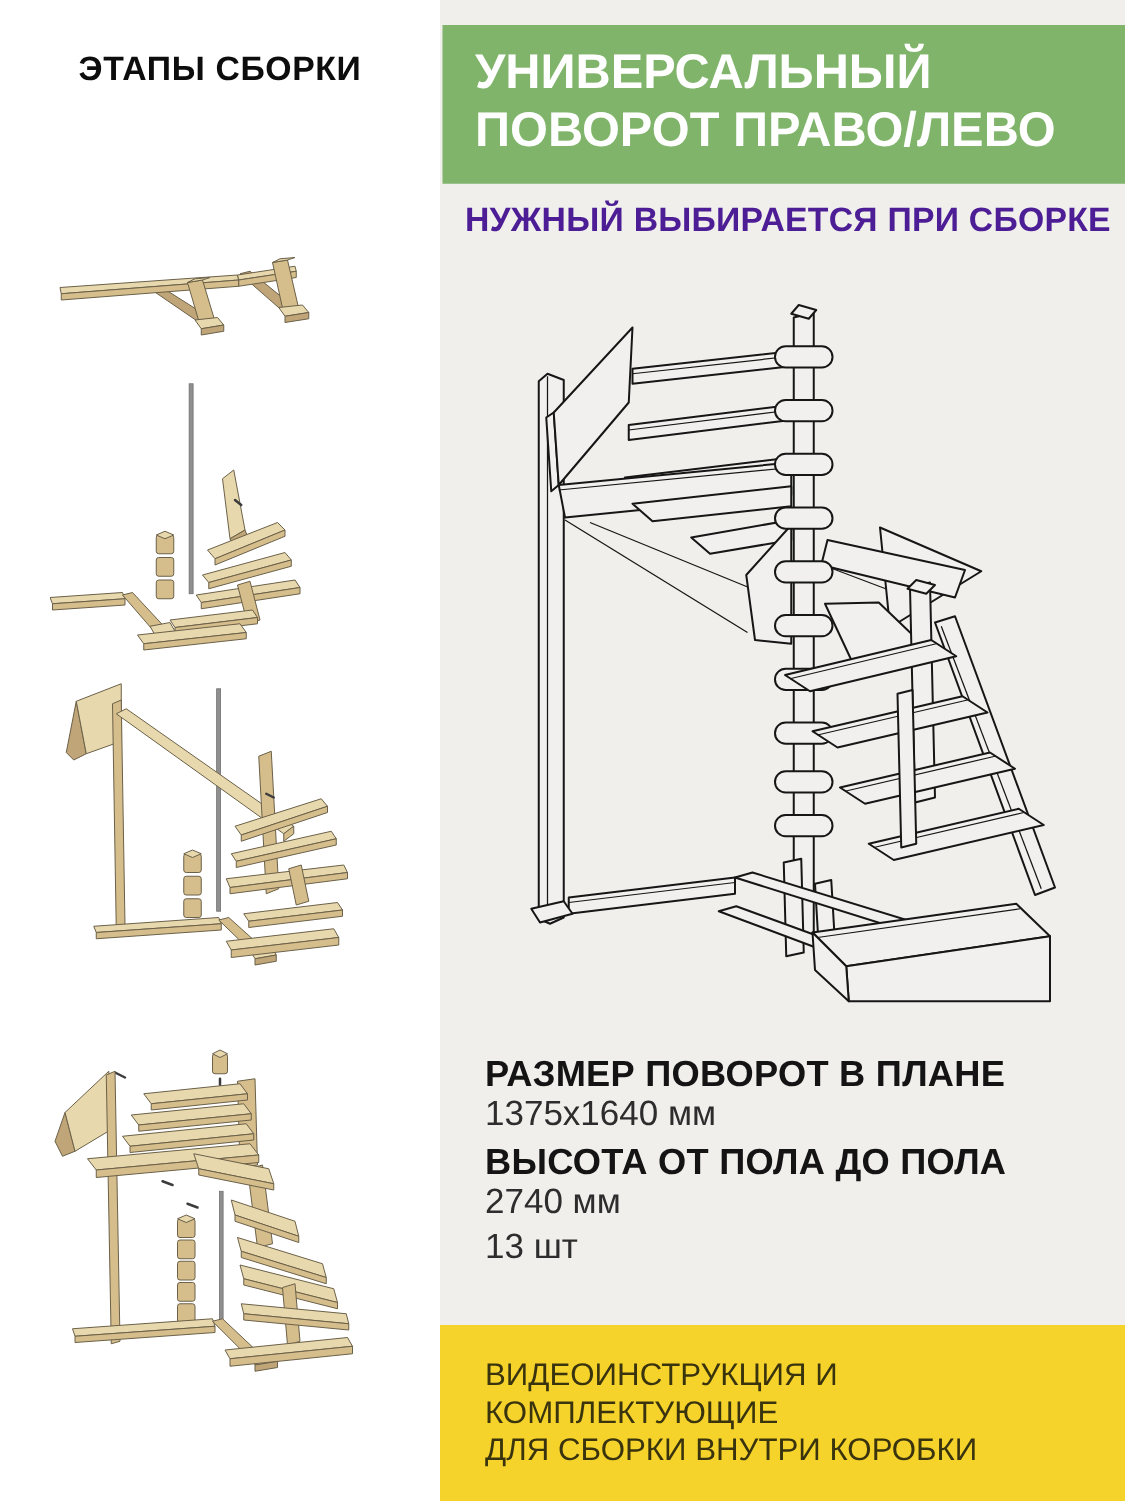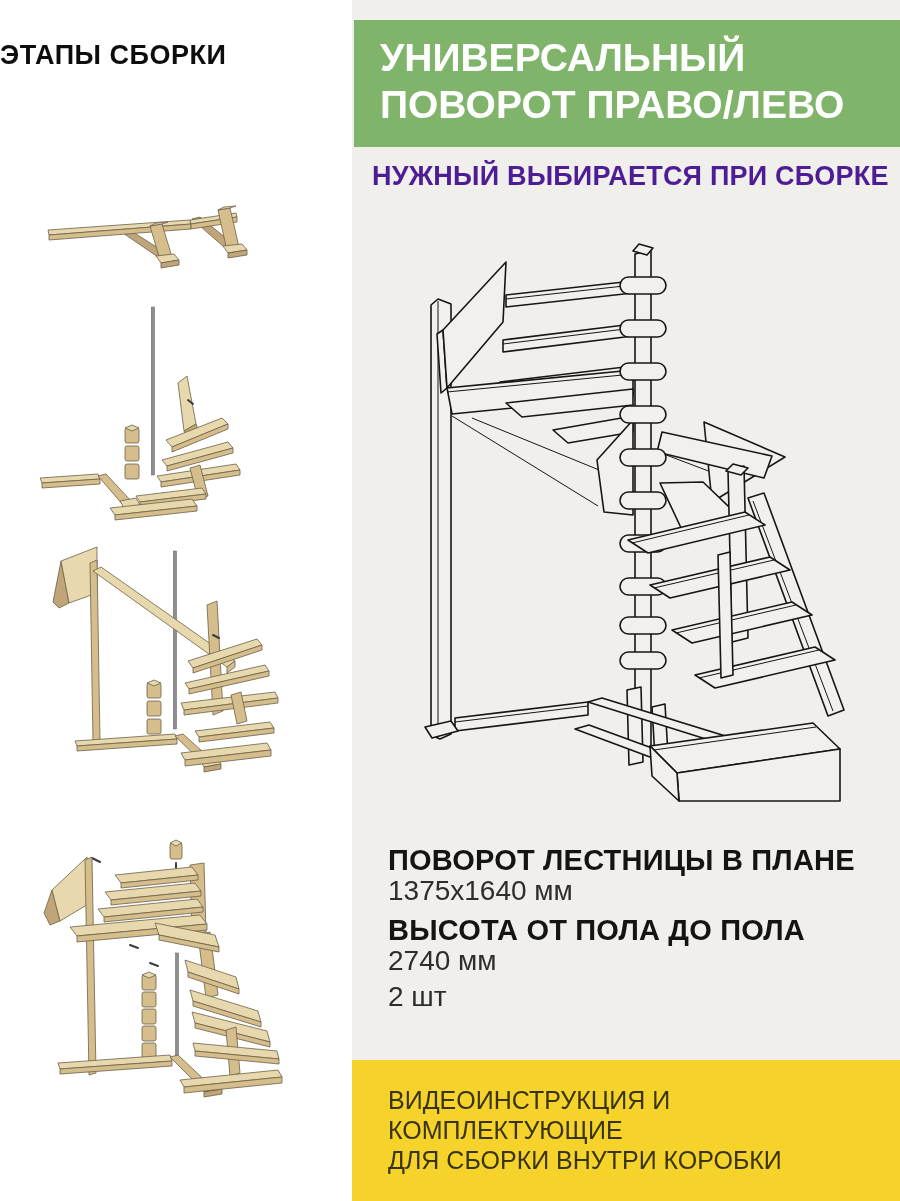--- a/index.html
+++ b/index.html
@@ -6,21 +6,21 @@
   body{
     width:900px;height:1201px;position:relative;overflow:hidden;
     background:#ffffff;
     font-family:"Liberation Sans","DejaVu Sans",sans-serif;
     -webkit-font-smoothing:antialiased;
   }
   .abs{position:absolute;}
   
   .left-col{left:0;top:0;width:352px;height:1201px;background:#ffffff;}
   .left-title{
-    left:0;top:40px;width:352px;text-align:left;
+    left:0;top:40px;width:352px;text-align:center;
     font-size:27px;font-weight:bold;color:#0d0d0d;letter-spacing:.5px;white-space:nowrap;
   }
   
   .right-panel{left:352px;top:0;width:628px;height:1201px;background:#f0efec;}
   .banner{
     left:2px;top:20px;width:546px;height:127px;background:#7fb46a;
     color:#ffffff;font-weight:bold;font-size:39px;line-height:47px;
     padding:14px 0 0 26px;box-sizing:border-box;white-space:nowrap;
   }
   .subtitle{
@@ -265,29 +265,29 @@
 
       <polygon class="ln" points="298,536 461,513 488,539 325,563"></polygon>
       <line class="ln2" x1="302" y1="540" x2="464" y2="517"></line>
       <polygon class="ln" points="325,563 488,539 488,591 327,591"></polygon>
       <polygon class="ln" points="298,536 325,563 327,591 300,566"></polygon>
     </svg>
   </div>
 
   <div class="abs specs">
     <div class="spec-row">
-      <div class="spec-label">ПОВОРОТ ЛЕСТНИЦЫ В ПЛАНЕ</div>
+      <div class="spec-label">РАЗМЕР ПОВОРОТ В ПЛАНЕ</div>
       <div class="spec-value">1375х1640 мм</div>
     </div>
     <div class="spec-row">
       <div class="spec-label">ВЫСОТА ОТ ПОЛА ДО ПОЛА</div>
       <div class="spec-value">2740 мм</div>
     </div>
     <div class="spec-row">
-      <div class="spec-value">2 шт</div>
+      <div class="spec-value">13 шт</div>
     </div>
   </div>
 
   <div class="abs footer" style="background: rgb(246, 211, 43);">
     <div>ВИДЕОИНСТРУКЦИЯ И</div>
     <div>КОМПЛЕКТУЮЩИЕ</div>
     <div>ДЛЯ СБОРКИ ВНУТРИ КОРОБКИ</div>
   </div>
 </div>
 

